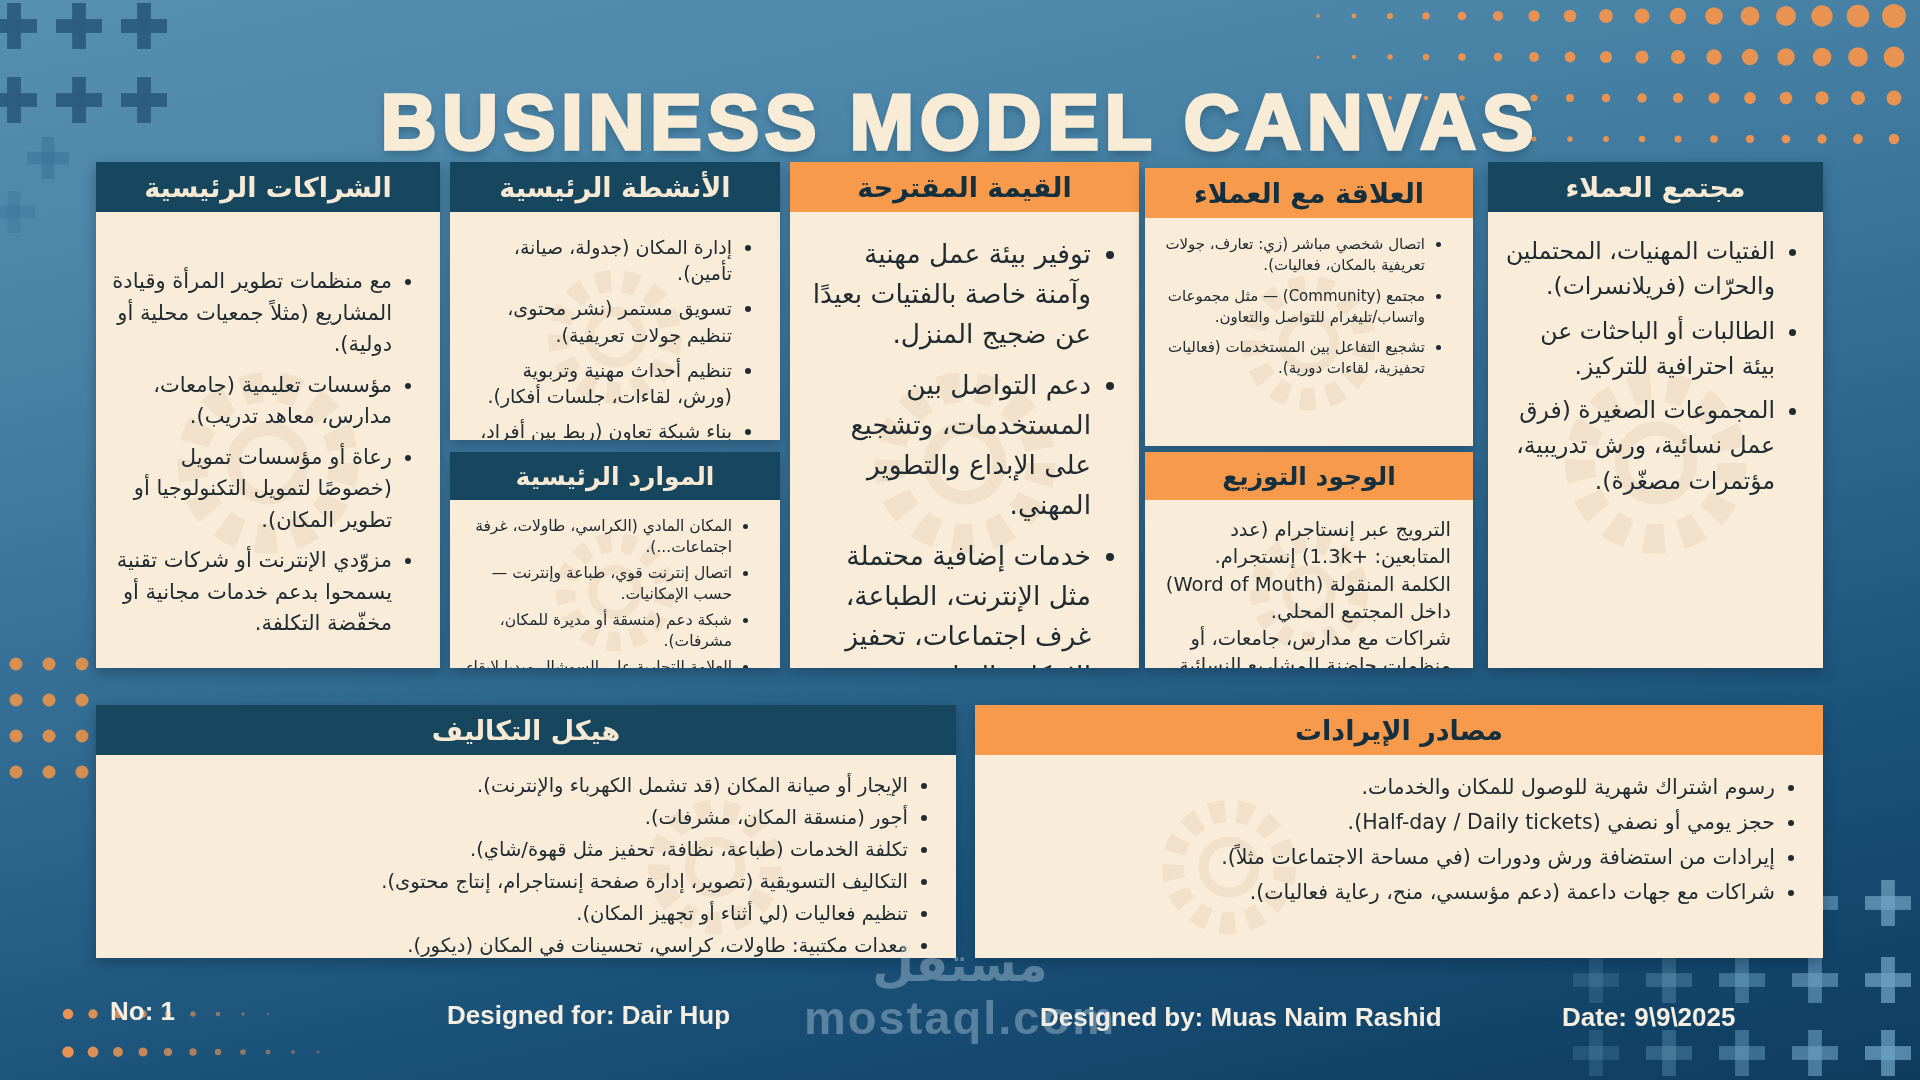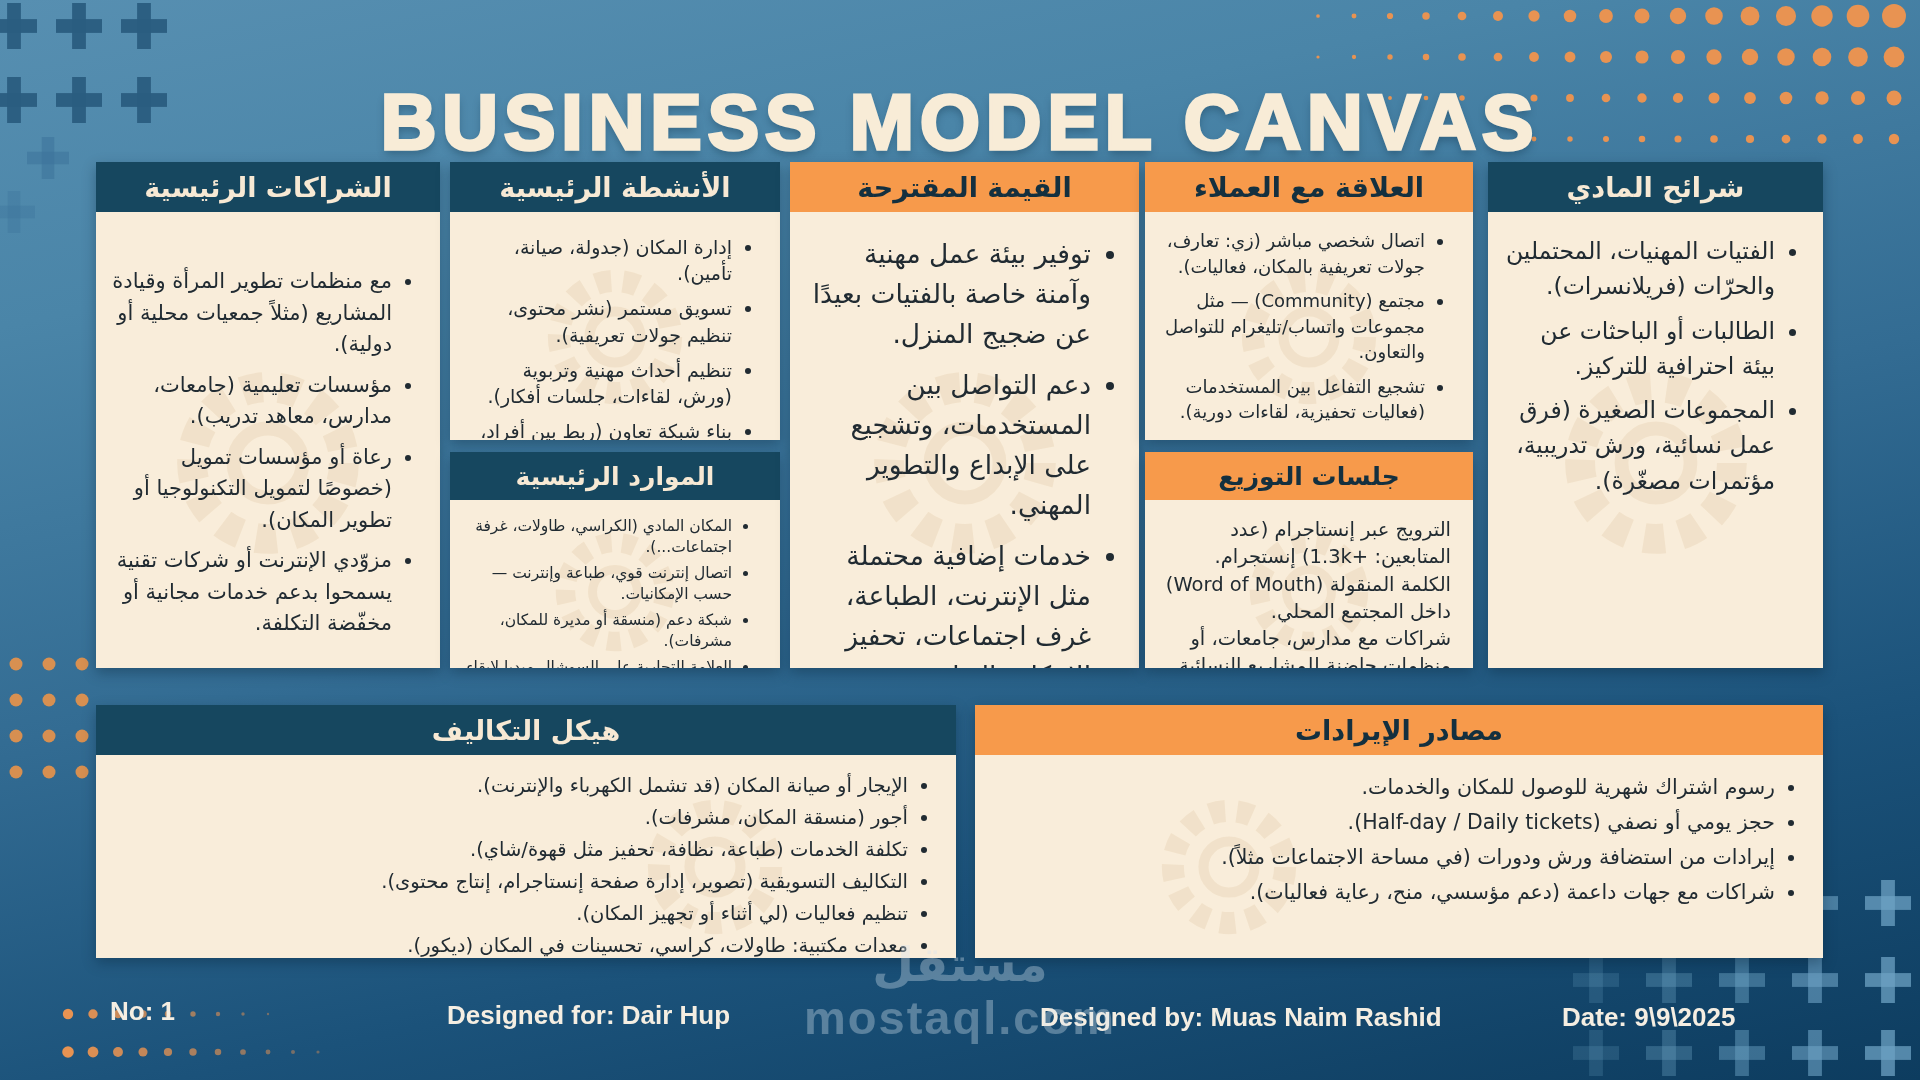--- a/index.html
+++ b/index.html
@@ -34,36 +34,36 @@
   .body ul{margin:0;padding:0 26px 0 0;list-style:disc;position:relative;z-index:1;}
   .body li{margin:0 0 9px 0;}
   .body p{margin:0;position:relative;z-index:1;}
   .wm-ico{position:absolute;left:50%;top:55%;transform:translate(-50%,-50%);opacity:.55;z-index:0;pointer-events:none;}
 
   
   .c-part{left:96px; top:162px; width:344px;height:506px;}
   .c-act {left:450px;top:162px; width:330px;height:278px;}
   .c-res {left:450px;top:452px; width:330px;height:216px;}
   .c-val {left:790px;top:162px; width:349px;height:506px;}
-  .c-rel {left:1145px;top:162px;width:328px;height:278px;}
+  .c-rel {left:1145px;top:168px;width:328px;height:278px;}
   .c-chan{left:1145px;top:452px;width:328px;height:216px;}
   .c-seg {left:1488px;top:162px;width:335px;height:506px;}
   .c-cost{left:96px; top:705px; width:860px;height:253px;}
   .c-rev {left:975px;top:705px; width:848px;height:253px;}
 
   .c-res .hdr,.c-chan .hdr{flex-basis:48px;font-size:25px;}
 
   
   .c-part .body{font-size:21px;line-height:1.5;padding-top:54px;}
   .c-act  .body{font-size:19px;line-height:1.38;}
   .c-res  .body{font-size:15.5px;line-height:1.36;padding-top:16px;}
   .c-res  .body li{margin-bottom:5px;}
   .c-val  .body{font-size:26.5px;line-height:1.5;}
   .c-val  .body li{margin-bottom:12px;}
-  .c-rel  .body{font-size:18px;line-height:1.42;padding-top:16px;border-radius:20px;}
+  .c-rel  .body{font-size:15px;line-height:1.42;padding-top:16px;border-radius:20px;}
   .c-chan .body{font-size:19.5px;line-height:1.4;padding-top:16px;}
   .c-seg  .body{font-size:23.5px;line-height:1.5;display:flex;flex-direction:column;justify-content:flex-start;}
   .c-cost .body{font-size:19.5px;line-height:1.38;padding-top:18px;}
   .c-cost .body li{margin-bottom:5px;}
   .c-rev  .body{font-size:20.5px;line-height:1.42;padding-top:18px;}
   .c-rev  .body li{margin-bottom:6px;}
 
   .footer span{
     position:absolute;color:#f5eee2;font-weight:700;font-size:26px;
     font-family:"Liberation Sans","DejaVu Sans",sans-serif;white-space:nowrap;
@@ -324,35 +324,35 @@
       <ul>
         <li>اتصال شخصي مباشر (زي: تعارف، جولات تعريفية بالمكان، فعاليات).</li>
         <li>مجتمع (Community) — مثل مجموعات واتساب/تليغرام للتواصل والتعاون.</li>
         <li>تشجيع التفاعل بين المستخدمات (فعاليات تحفيزية، لقاءات دورية).</li>
       </ul>
     </div>
   </section>
 
   <section class="card c-chan">
     <header class="hdr orange">
-      <span>جلسات التوزيع</span>
+      <span>الوجود التوزيع</span>
     </header>
     <div class="body">
       <svg class="wm-ico" width="150" height="150">
           <use href="#g-wm"></use>
         </svg>
       <p>الترويج عبر إنستاجرام (عدد المتابعين: +1.3k) إنستجرام.</p>
       <p>الكلمة المنقولة (Word of Mouth) داخل المجتمع المحلي.</p>
       <p>شراكات مع مدارس، جامعات، أو منظمات حاضنة للمشاريع النسائية.</p>
     </div>
   </section>
 
   <section class="card c-seg">
     <header class="hdr navy">
-      <span>شرائح المادي</span>
+      <span>مجتمع العملاء</span>
     </header>
     <div class="body">
       <svg class="wm-ico" width="230" height="230">
           <use href="#g-wm"></use>
         </svg>
       <ul>
         <li>الفتيات المهنيات، المحتملين والحرّات (فريلانسرات).</li>
         <li>الطالبات أو الباحثات عن بيئة احترافية للتركيز.</li>
         <li>المجموعات الصغيرة (فرق عمل نسائية، ورش تدريبية، مؤتمرات مصغّرة).</li>
       </ul>

